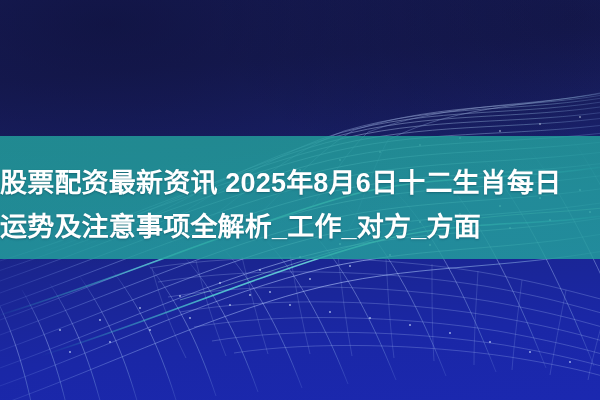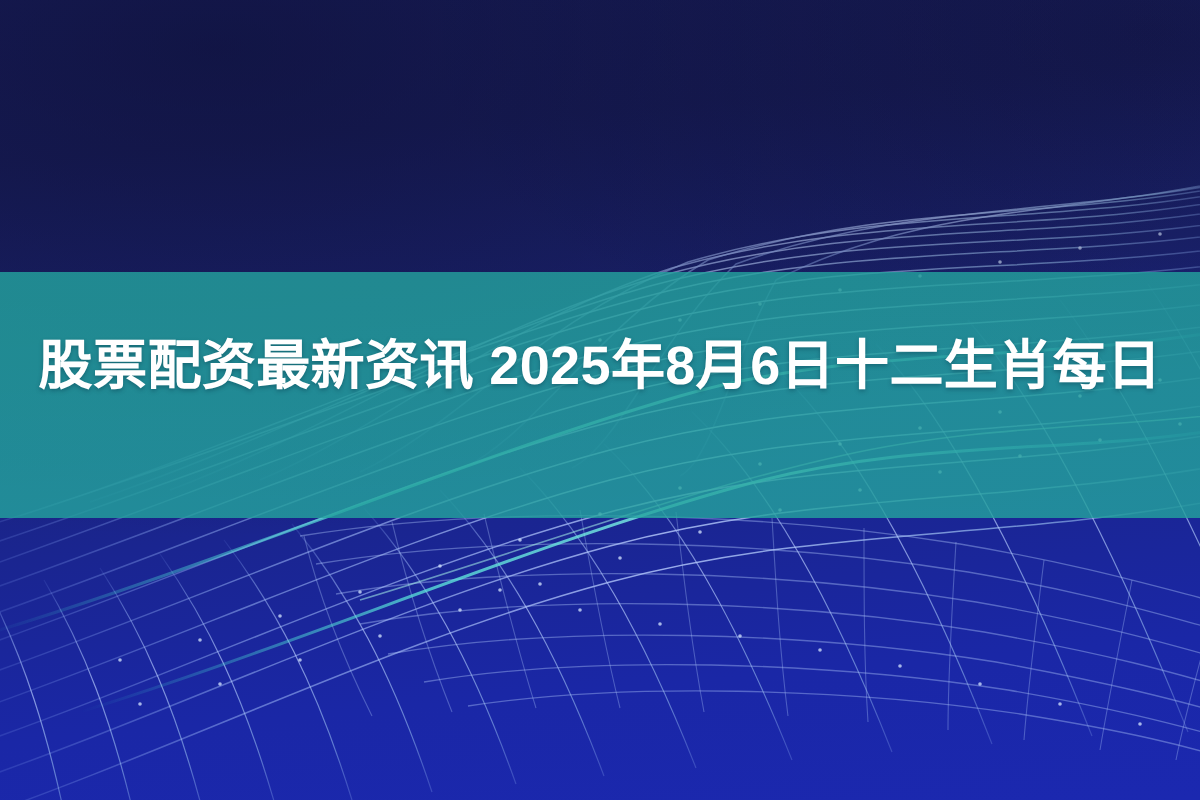--- a/index.html
+++ b/index.html
@@ -74,21 +74,20 @@
       rgba(36,178,168,0.04) 45%,
       rgba(30,150,152,0.14) 100%);
     pointer-events: none;
   }
 
   
   .headline {
     position: absolute;
     left: 0;
     width: 600px;
-    text-align: center;
     color: #ffffff;
     font-weight: 700;
     font-size: 27px;
     line-height: 44px;
     letter-spacing: 0.2px;
     text-shadow: 0 1px 2px rgba(0,40,60,0.35);
     white-space: nowrap;
   }
   .headline .line {
     display: block;
@@ -249,15 +248,16 @@
       </g>
     </svg>
   </div>
 
   <div class="bg-vignette"></div>
 
   <div class="teal-band" style="top:136px; height:123px;"></div>
 
   <div class="headline" style="top:161px;">
     <span class="line">股票配资最新资讯 2025年8月6日十二生肖每日</span>
+    <span class="line">运势及注意事项全解析_工作_对方_方面</span>
   </div>
 
 </div>
 
 </body></html>

